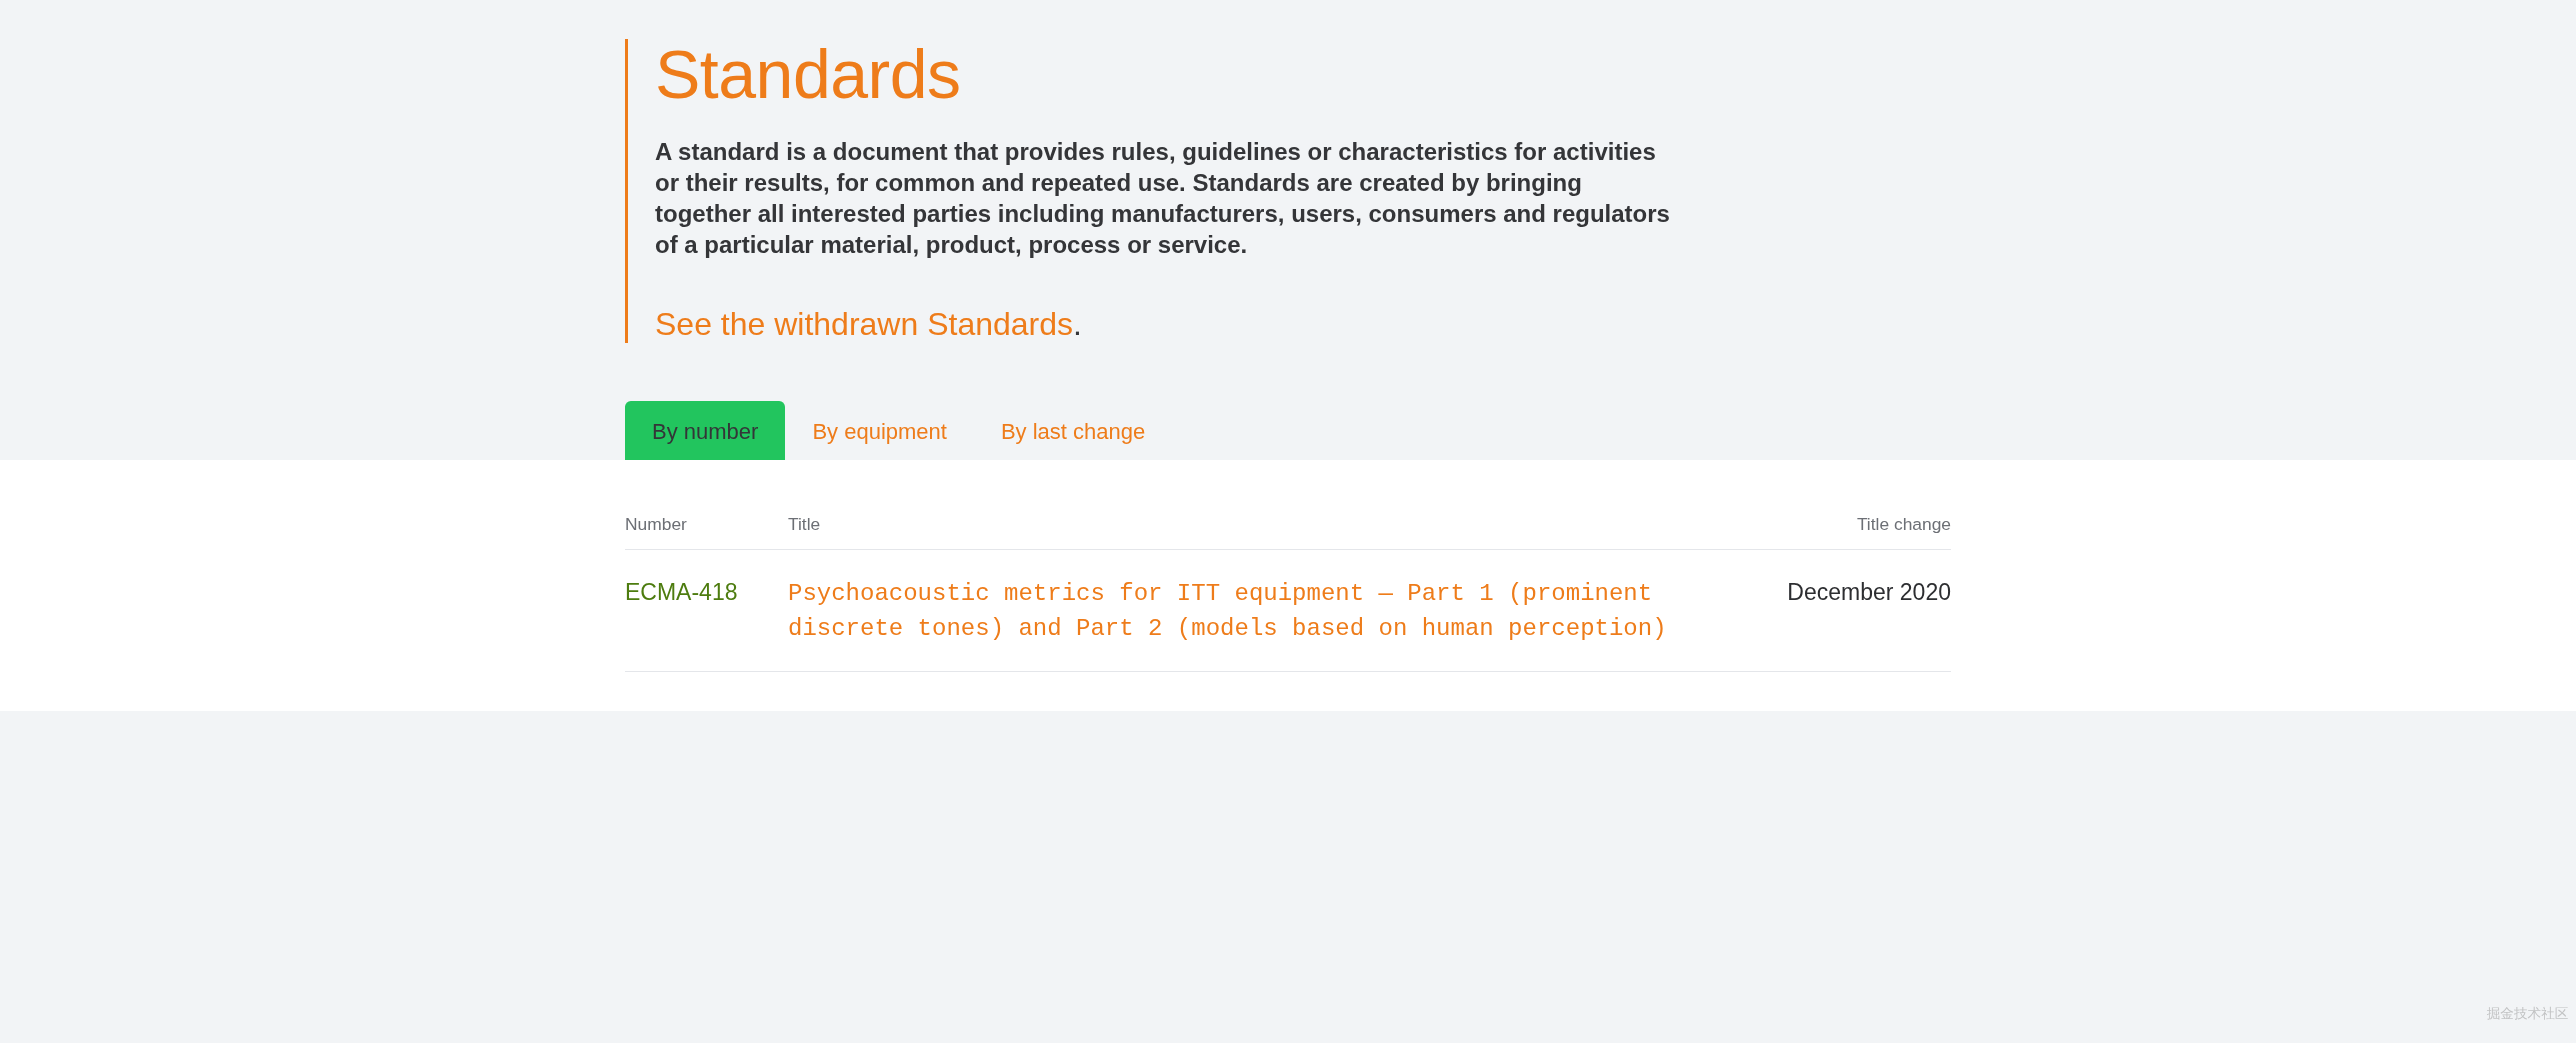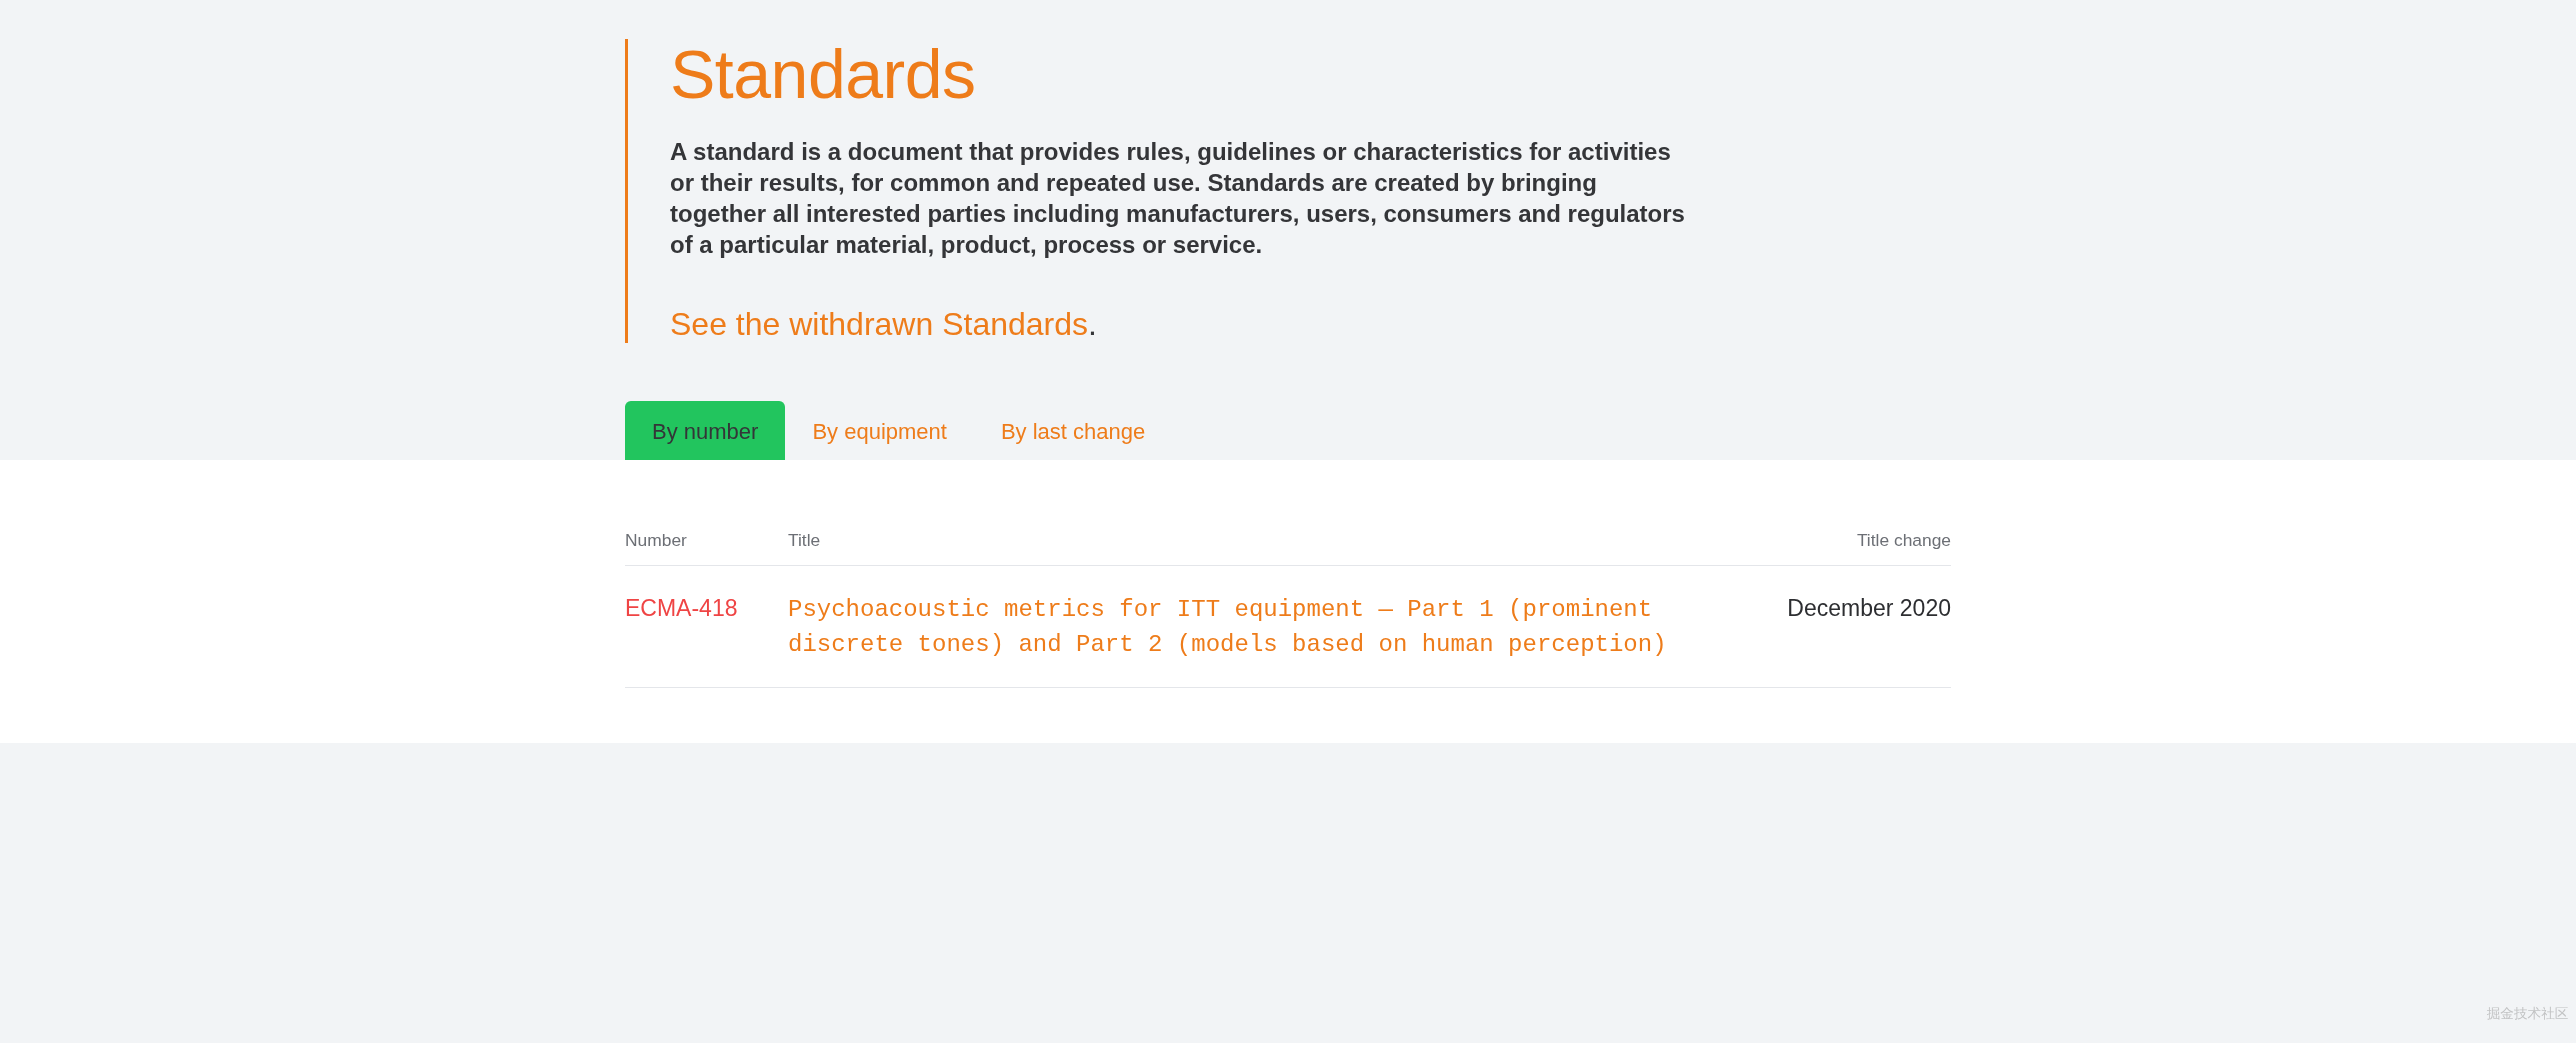--- a/index.html
+++ b/index.html
@@ -15,21 +15,21 @@
     }
     .content {
       max-width: 1540px;
       margin: 0 auto;
       padding: 0 107px;
     }
 
     
     .header-block {
       border-left: 3.9px solid #ee7c1a;
-      padding-left: 42px;
+      padding-left: 27px;
       margin-top: 39px;
       margin-bottom: 58px;
     }
     .header-title {
       font-size: 68px;
       font-weight: 300;
       color: #ee7c1a;
       letter-spacing: -0.5px;
       line-height: 1.05;
       margin-bottom: 27px;
@@ -73,21 +73,21 @@
     }
 
     
     .table-section {
       background: #ffffff;
       width: 100%;
       padding: 54px 0 39px;
     }
     .table-inner {
       max-width: 1540px;
-      margin: 16px auto;
+      margin: 0 auto;
       padding: 0 107px;
     }
     .table-head {
       display: flex;
       font-size: 17.4px;
       color: #6c6f75;
       padding-bottom: 13.6px;
       border-bottom: 1px solid #e4e6ea;
     }
     .col-number { flex: 0 0 163px; }
@@ -96,21 +96,21 @@
 
     .table-row {
       display: flex;
       align-items: flex-start;
       padding: 27px 0 25px;
       border-bottom: 1px solid #e4e6ea;
     }
     .row-number {
       flex: 0 0 163px;
       font-size: 23px;
-      color: #ef4444;
+      color: #4d7c0f;
       font-weight: 400;
       padding-top: 1.9px;
     }
     .row-title {
       flex: 1 1 auto;
       padding-right: 39px;
       font-size: 24px;
       line-height: 1.45;
       font-family: Liberation Mono, monospace;
     }

